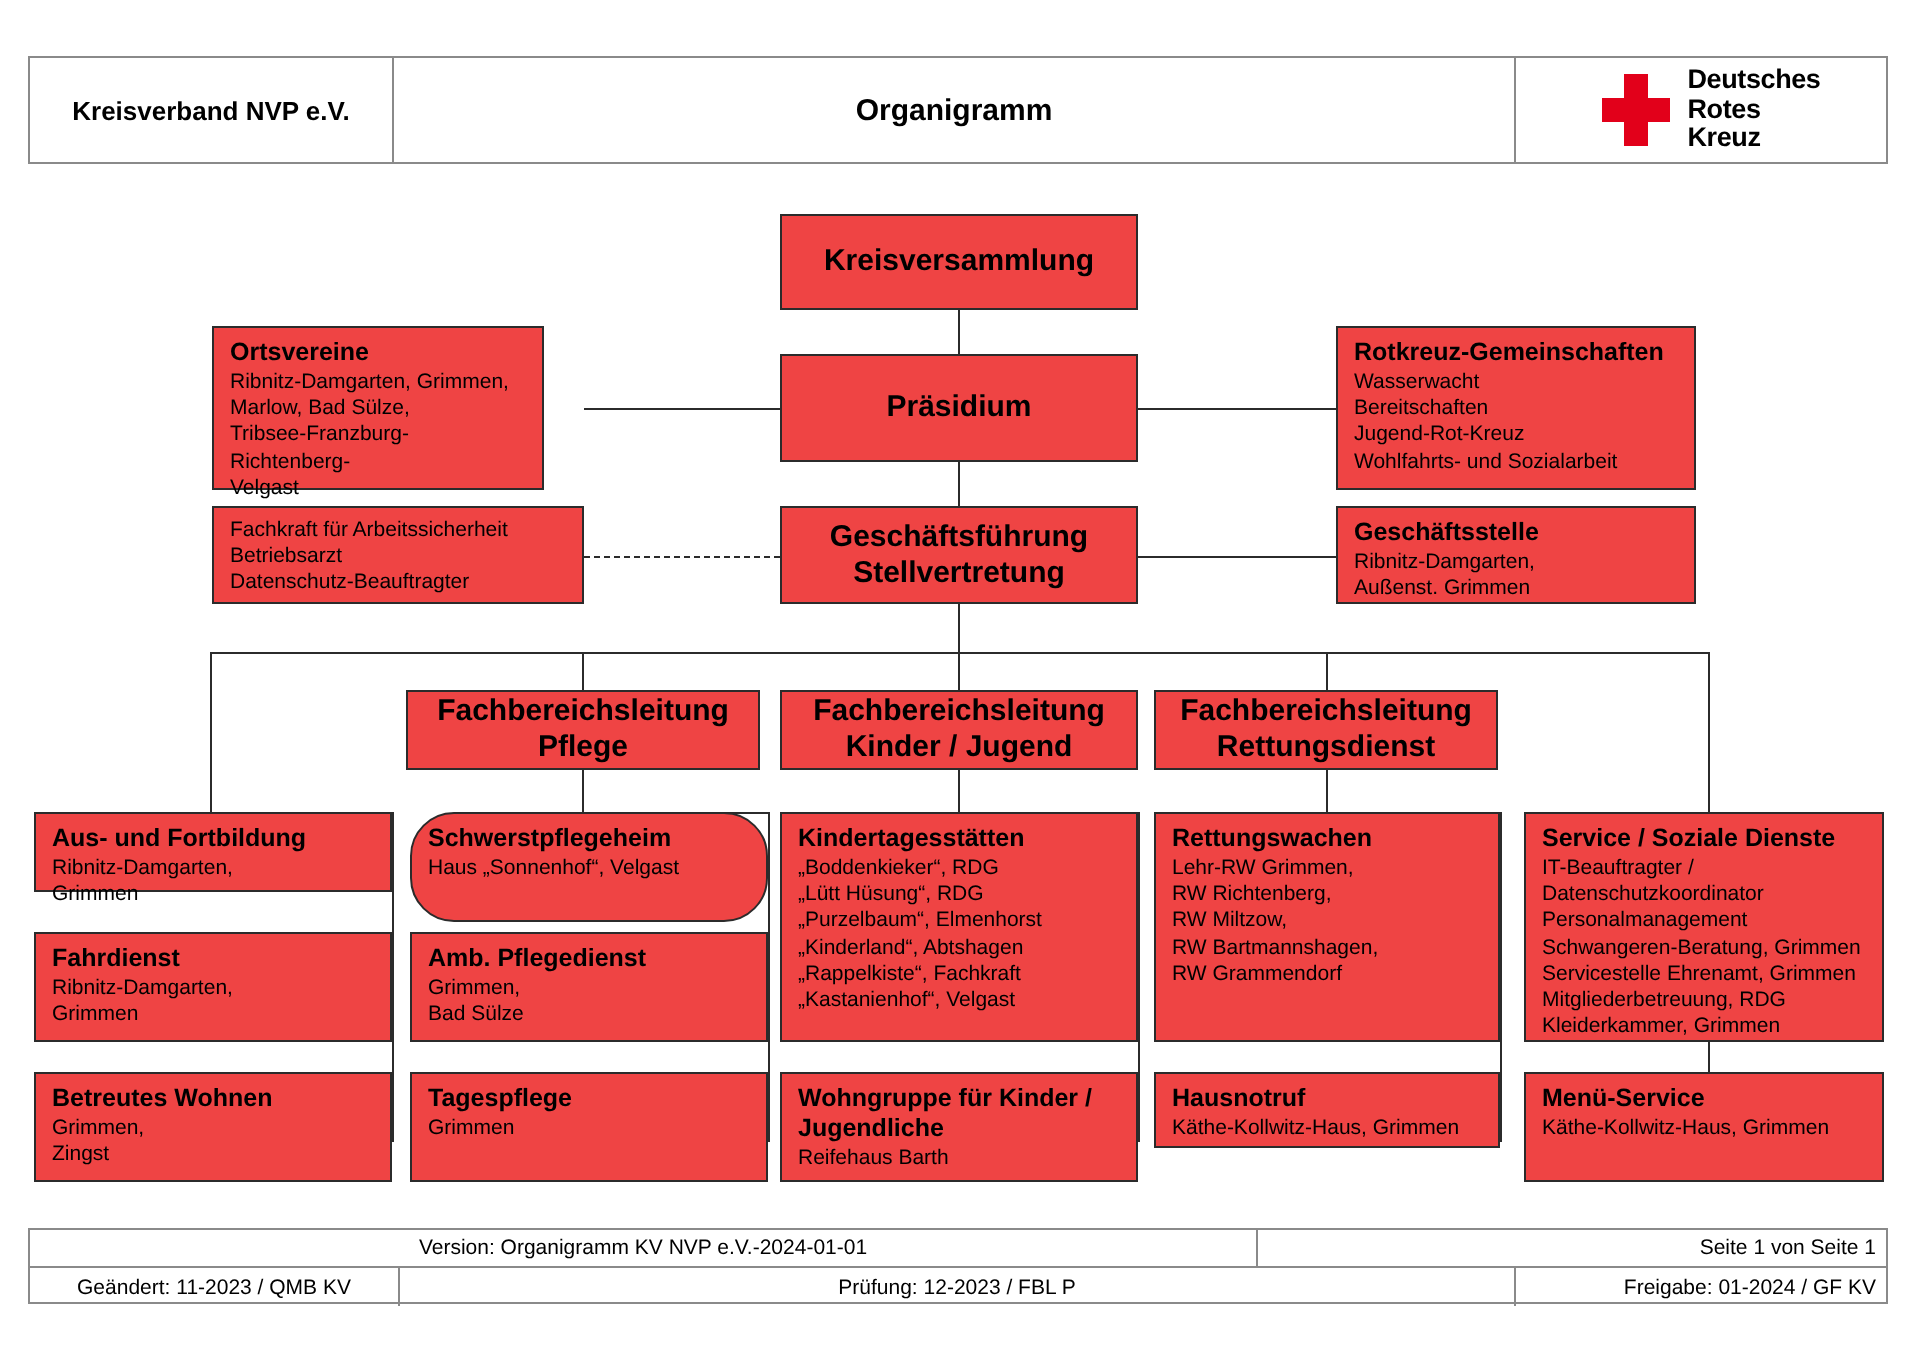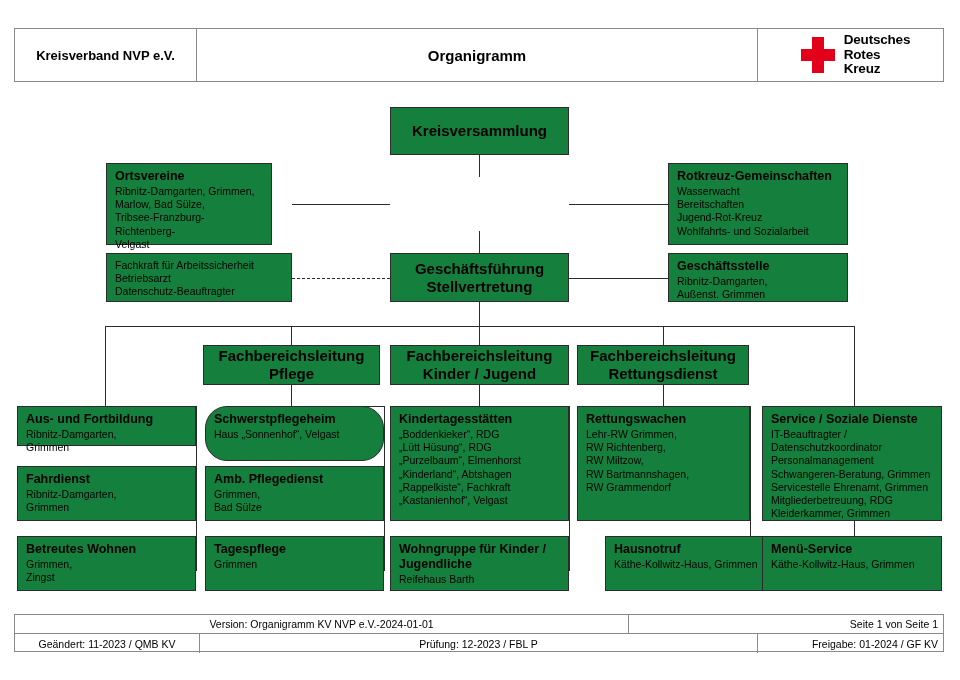--- a/index.html
+++ b/index.html
@@ -10,21 +10,21 @@
     color:#000000;
     overflow:hidden;
   }
   #page{position:relative;width:960px;height:680px;}
 
   
   .box{
     position:absolute;
     box-sizing:border-box;
     border:1px solid #2b2b2b;
-    background:#15803d;
+    background:#ef4444;
     padding:5px 8px;
     z-index:5;
   }
   .box .ttl{
     font-weight:bold;
     font-size:12.5px;
     line-height:15px;
     white-space:pre-line;
   }
   .box .sub{
@@ -147,20 +147,23 @@
   <div class="ln v" style="left:750px;top:406px;height:165px;"></div>
   <div class="ln h" style="left:744px;top:564px;width:7px;"></div>
 
   <div class="ln v" style="left:854px;top:406px;height:165px;"></div>
   <div class="ln h" style="left:848px;top:564px;width:7px;"></div>
 
   <div class="box center" style="left:390px;top:107px;width:179px;height:48px;">
     <span class="ttl">Kreisversammlung</span>
   </div>
 
+  <div class="box center" style="left:390px;top:177px;width:179px;height:54px;">
+    <span class="ttl">Präsidium</span>
+  </div>
 
   <div class="box center" style="left:390px;top:253px;width:179px;height:49px;">
     <span class="ttl">Geschäftsführung
 Stellvertretung</span>
   </div>
 
   <div class="box" style="left:106px;top:163px;width:166px;height:82px;">
     <div class="ttl">Ortsvereine</div>
     <div class="sub">Ribnitz-Damgarten, Grimmen,
 Marlow, Bad Sülze,
@@ -247,21 +250,21 @@
   </div>
 
   <div class="box" style="left:577px;top:406px;width:173px;height:115px;">
     <div class="ttl">Rettungswachen</div>
     <div class="sub">Lehr-RW Grimmen,
 RW Richtenberg,
 RW Miltzow,
 RW Bartmannshagen,
 RW Grammendorf</div>
   </div>
-  <div class="box" style="left:605px;top:536px;width:173px;height:55px;">
+  <div class="box" style="left:577px;top:536px;width:173px;height:38px;">
     <div class="ttl">Hausnotruf</div>
     <div class="sub">Käthe-Kollwitz-Haus, Grimmen</div>
   </div>
 
   <div class="box" style="left:762px;top:406px;width:180px;height:115px;">
     <div class="ttl">Service / Soziale Dienste</div>
     <div class="sub">IT-Beauftragter /
 Datenschutzkoordinator
 Personalmanagement
 Schwangeren-Beratung, Grimmen

